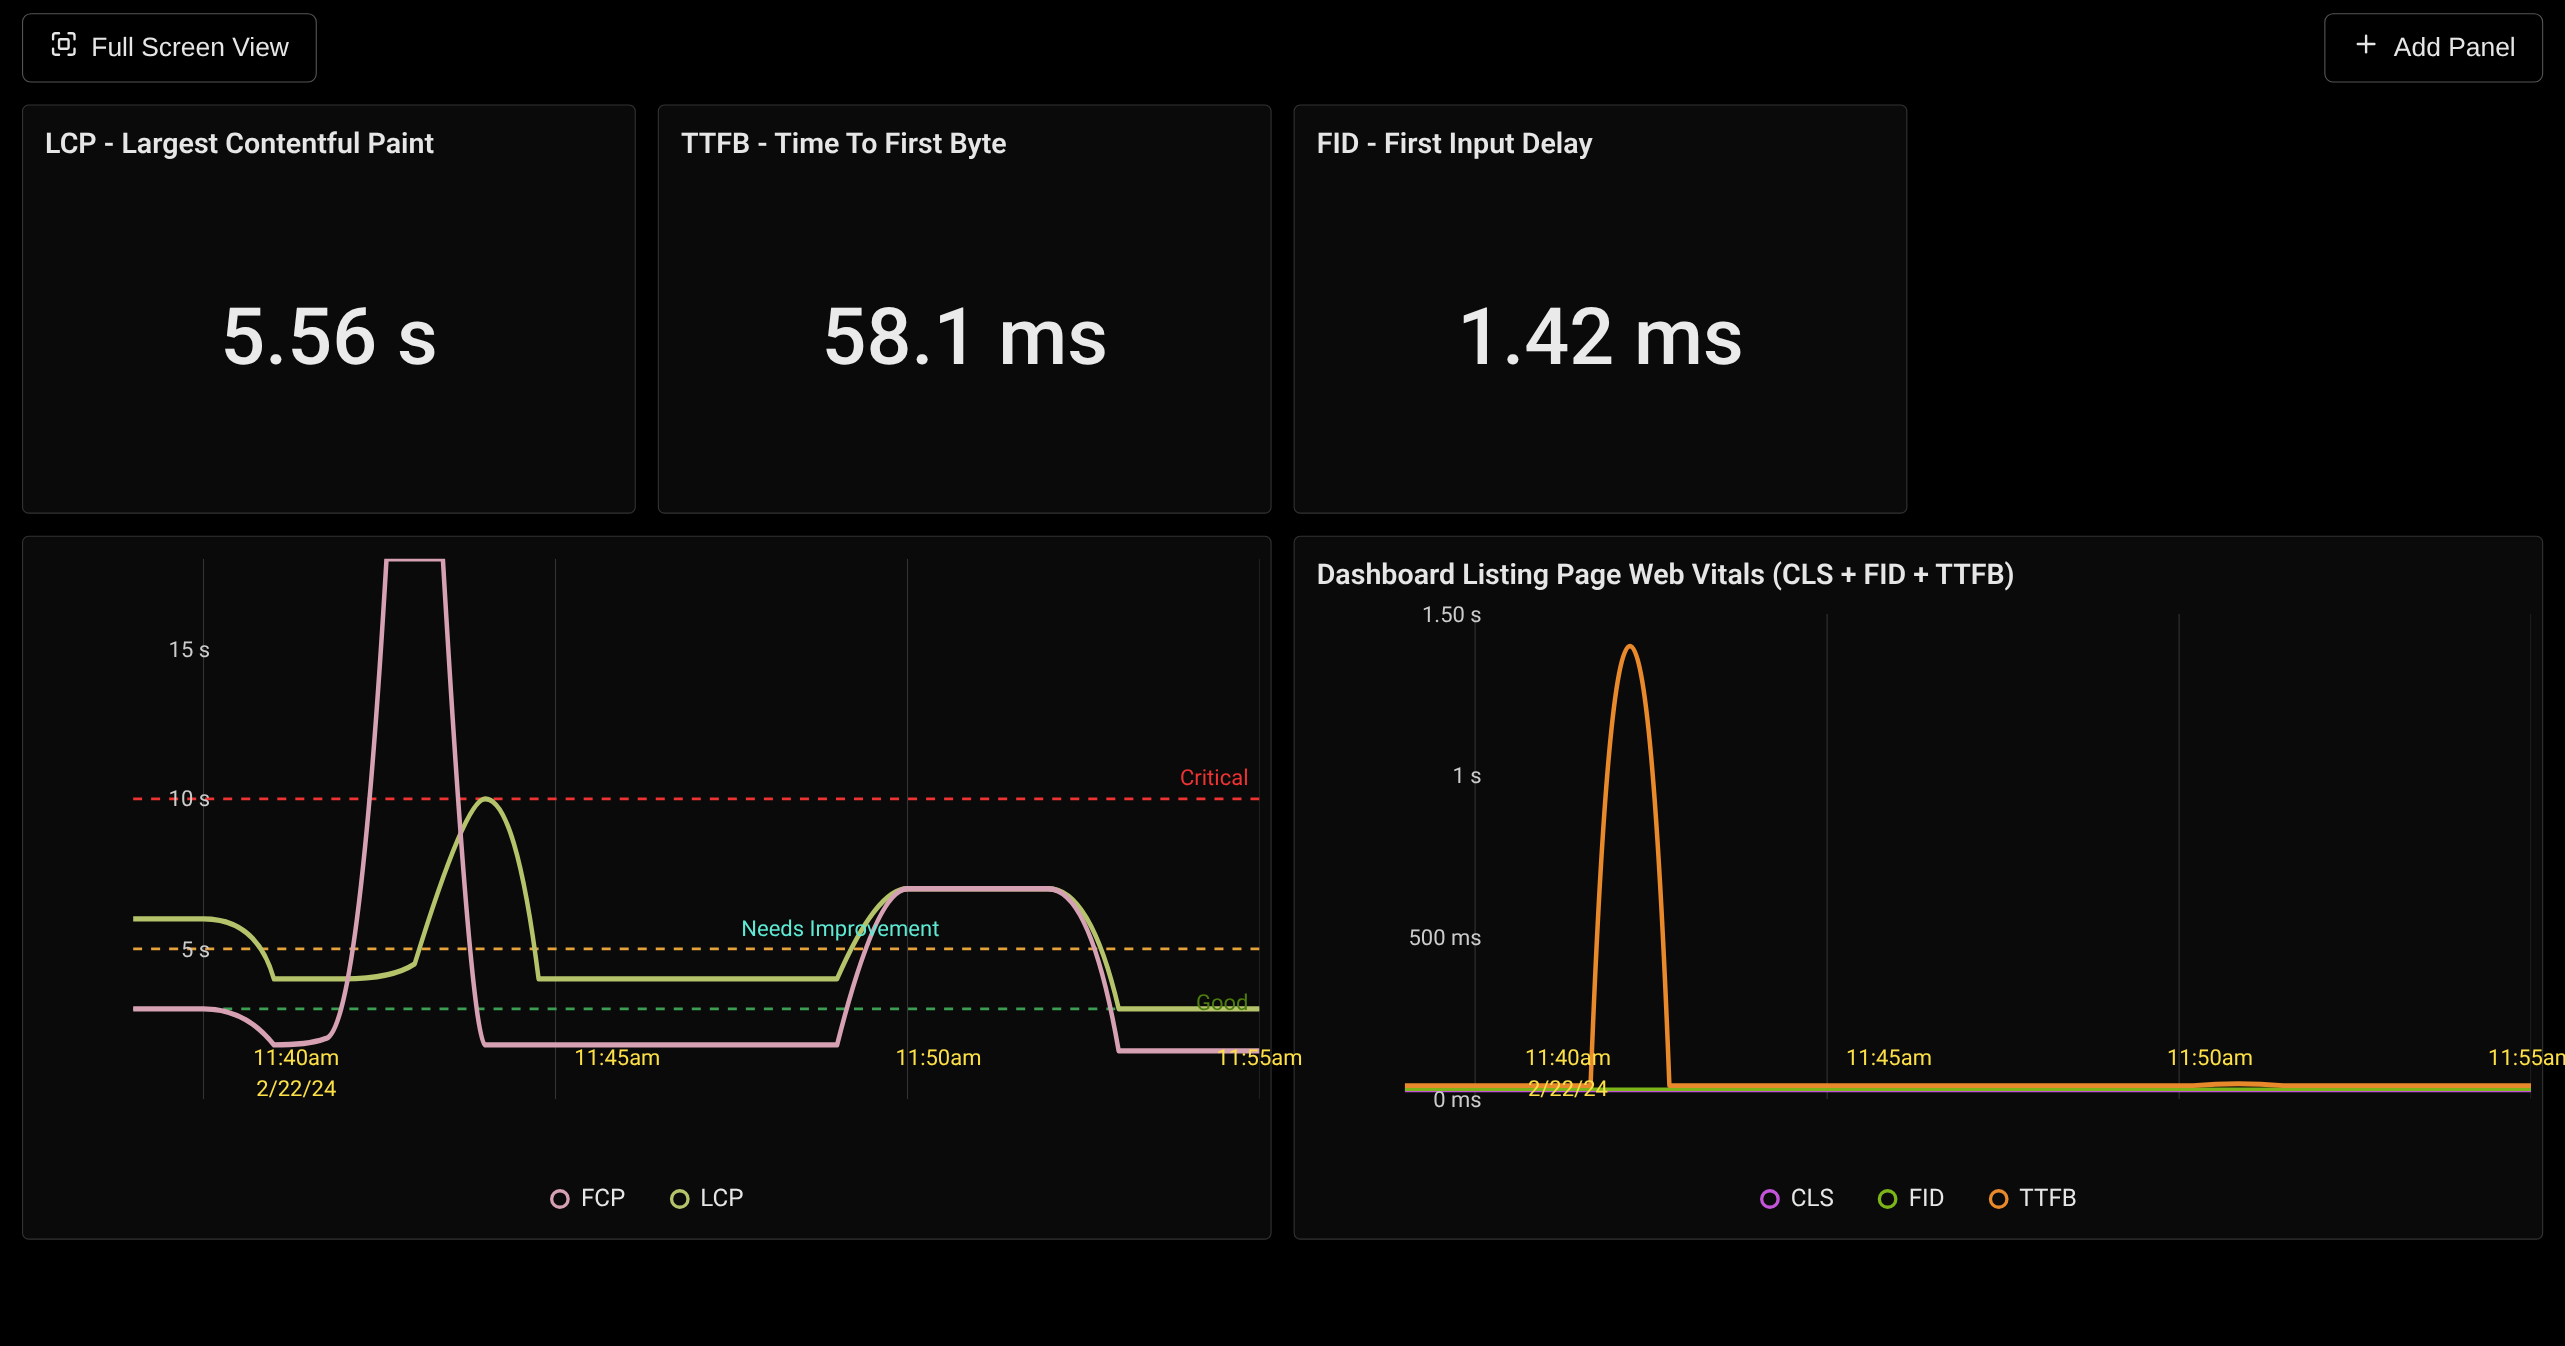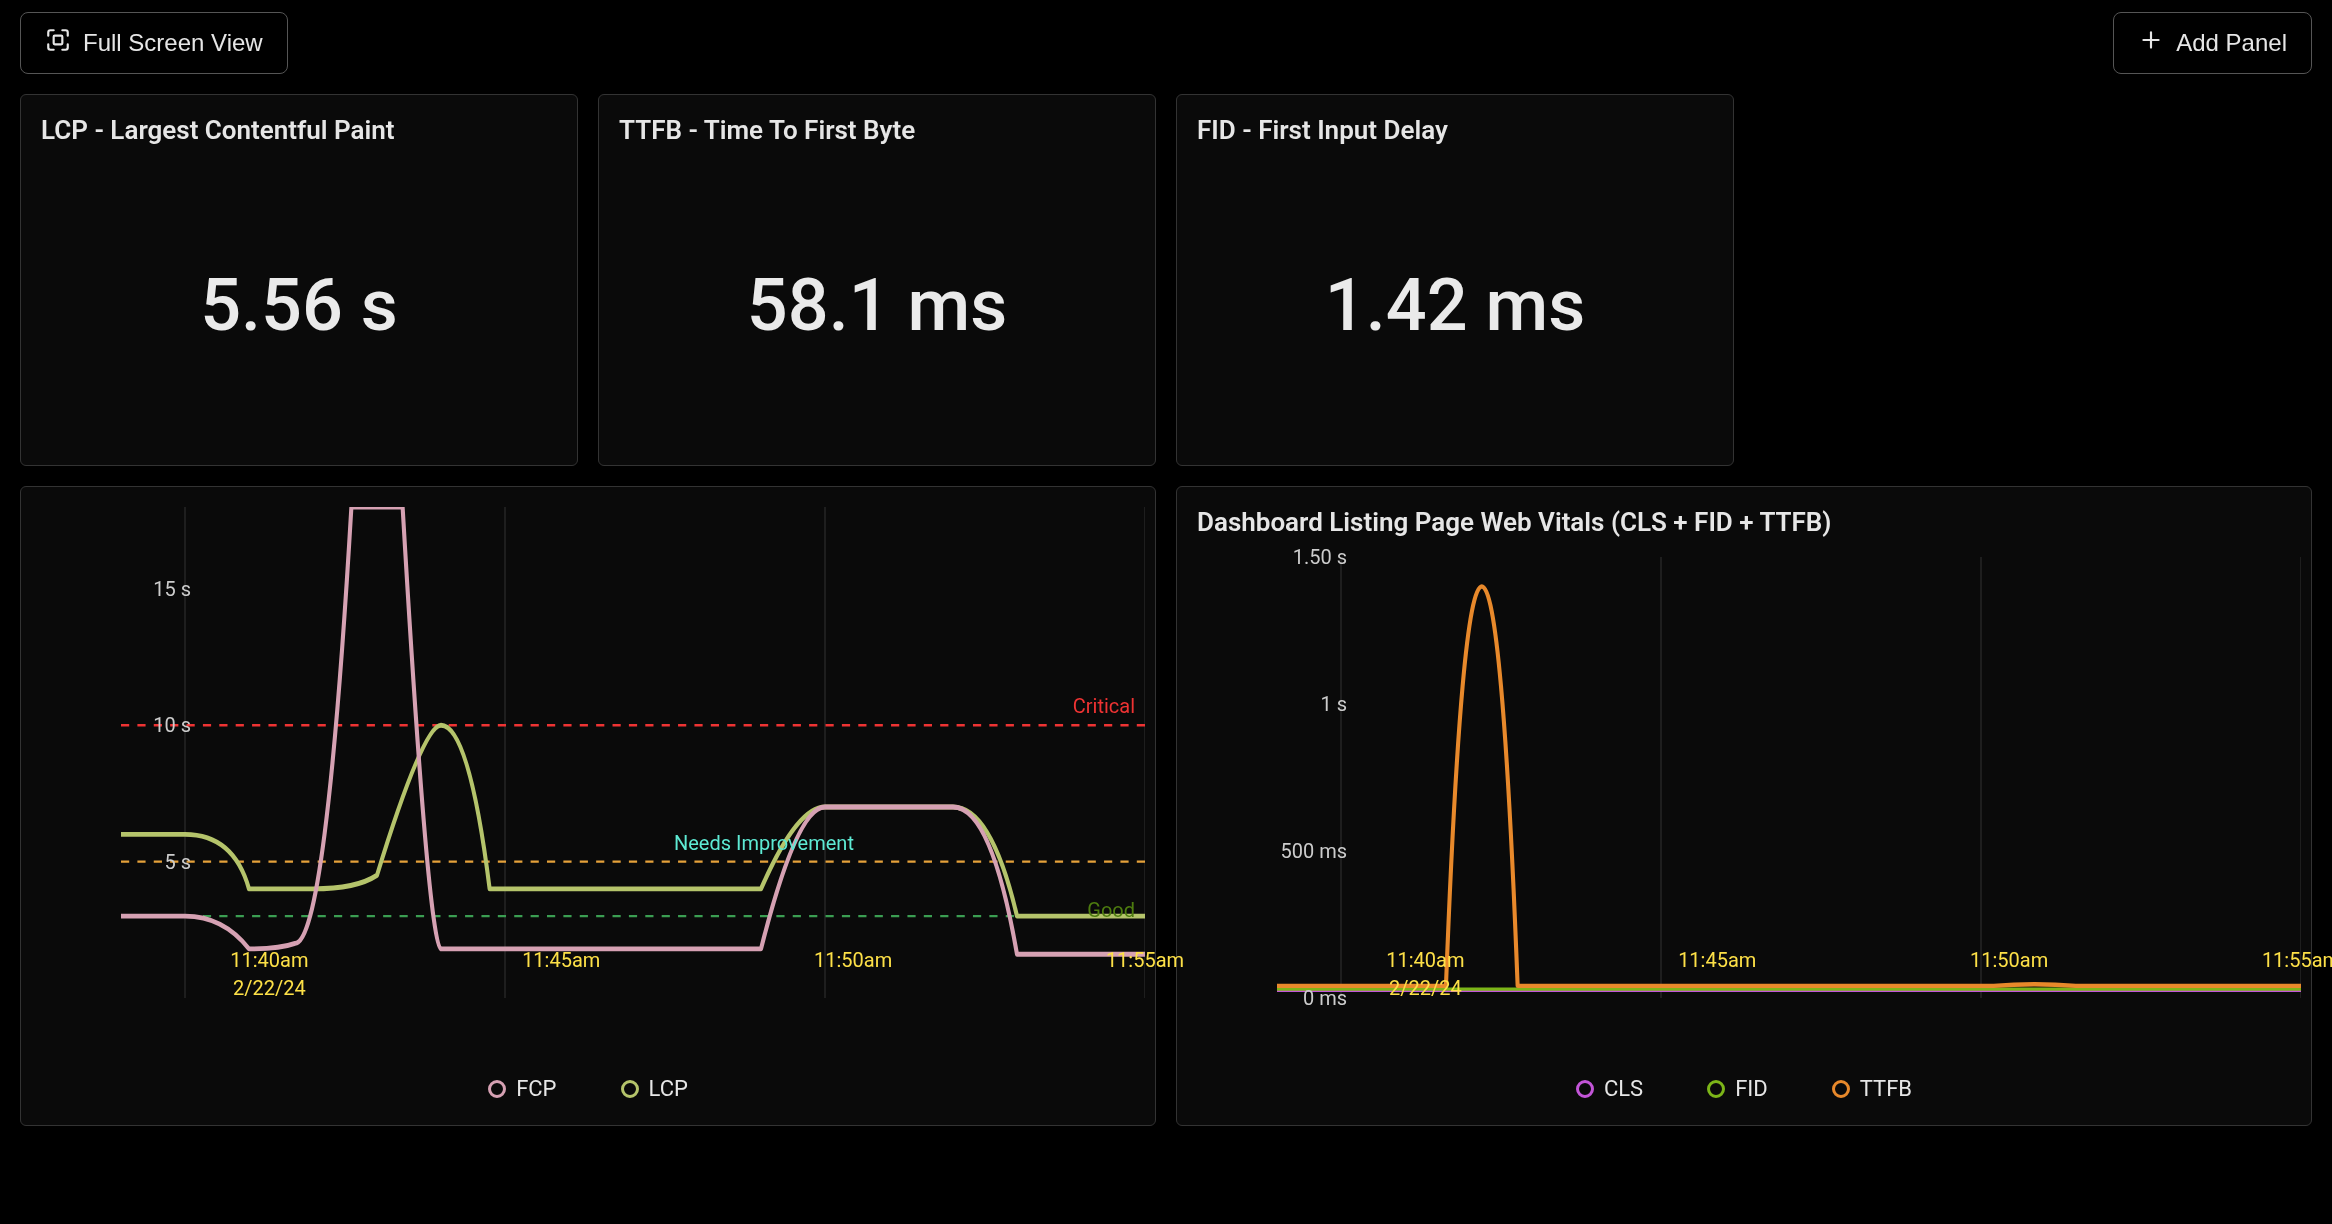--- a/index.html
+++ b/index.html
@@ -8,21 +8,21 @@
   .btn { display: flex; align-items: center; gap: 12px; border: 1px solid #555; background: transparent; color: #e6e6e6; font-size: 24px; padding: 14px 24px; border-radius: 8px; cursor: pointer; }
   .btn svg { stroke: #e6e6e6; }
   .grid-top { display: grid; grid-template-columns: repeat(4, 1fr); gap: 20px; padding: 20px 20px 0 20px; }
   .panel { border: 1px solid #333; border-radius: 6px; background: #0a0a0a; }
   .panel-title { font-size: 26px; font-weight: 600; padding: 20px 20px 0 20px; color: #e6e6e6; }
   .stat-body { display: flex; align-items: center; justify-content: center; height: 320px; }
   .stat-value { font-size: 72px; font-weight: 500; color: #eaeaea; }
   .grid-bot { display: grid; grid-template-columns: repeat(2, 1fr); gap: 20px; padding: 20px; }
   .chart-panel { height: 640px; display: flex; flex-direction: column; }
   .chart-area { flex: 1; position: relative; margin: 20px 10px 0 10px; }
-  .legend { display: flex; justify-content: center; gap: 64px; padding: 18px 0 24px 0; font-size: 22px; }
+  .legend { display: flex; justify-content: center; gap: 40px; padding: 18px 0 24px 0; font-size: 22px; }
   .legend-item { display: flex; align-items: center; gap: 10px; }
   .legend-marker { width: 18px; height: 18px; border-radius: 50%; border: 3px solid; background: transparent; display: inline-block; }
   .ytick { position: absolute; right: calc(100% - 70px); transform: translateY(-50%); font-size: 20px; color: #ccc; text-align: right; width: 90px; }
   .xtick { position: absolute; top: 100%; transform: translateX(-50%); padding-top: 10px; font-size: 20px; color: #fde047; text-align: center; white-space: nowrap; }
   .xtick .date { display:block; font-size:20px; margin-top:4px;}
   .plot { position:absolute; left:90px; right:0; top:0; bottom:60px; }
   .threshold-label { position:absolute; font-size:20px; transform: translateY(-50%); }
 </style>
 </head>
 <body>

